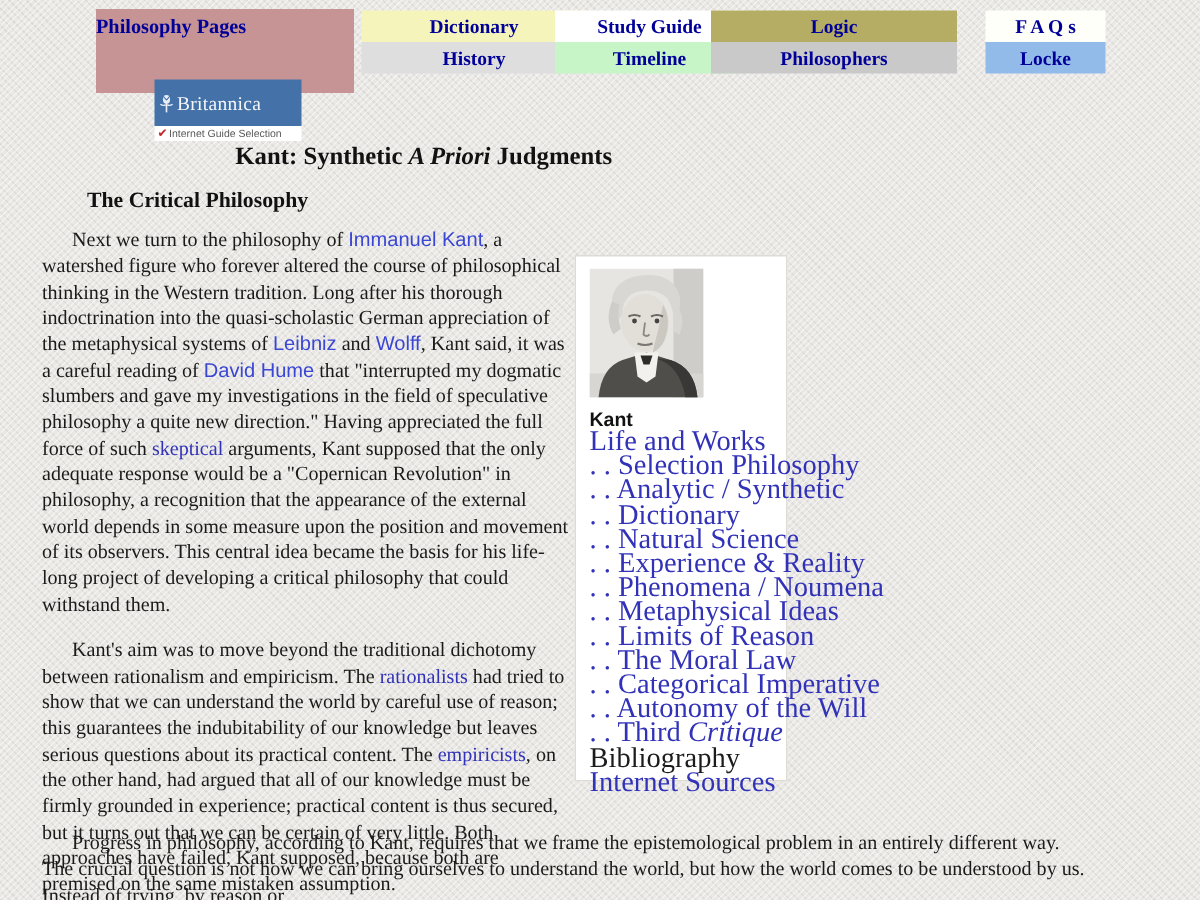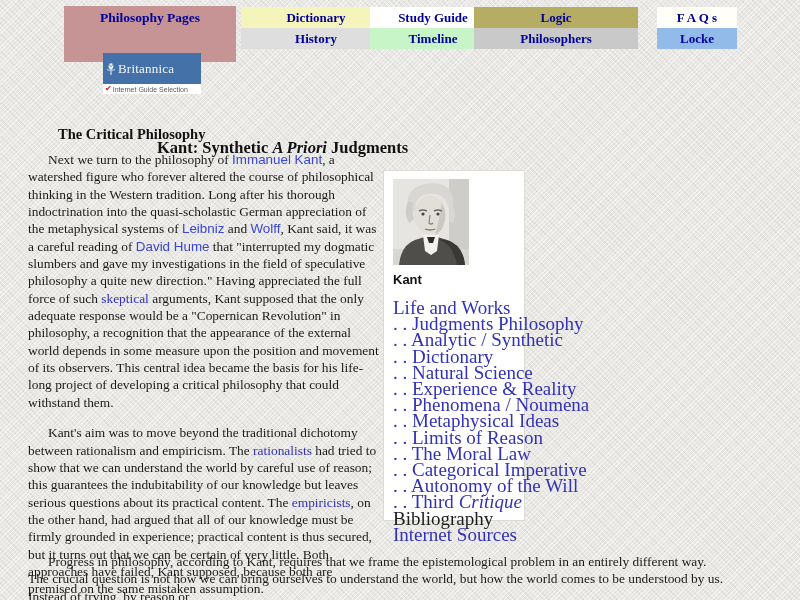--- a/index.html
+++ b/index.html
@@ -16,21 +16,21 @@
   .lnk.sans{font-family:"Liberation Sans",sans-serif;color:var(--slink,#3a46d4);}
   .it{font-style:italic;}
   .blk{color:#1c1c1c;}
 
   
   .brand-cell{
     position:absolute;left:64px;top:6px;width:172px;height:56px;
     background:var(--brandbg,#c69494);
   }
   .brand-link{
-    display:block;text-align:center;margin-top:4px;
+    display:block;text-align:left;margin-top:4px;
     font:bold 13.5px "Liberation Serif",serif;color:var(--nav,#000099);
   }
   .brit{position:absolute;left:39px;top:31px;width:98px;}
   .brit-bar{
     background:#4472a8;height:31px;display:flex;align-items:center;
     padding:0 3px;gap:2px;margin-top:16px;
   }
   .brit-name{color:#f4f6fa;font:13px "Liberation Serif",serif;letter-spacing:.2px;}
   .brit-strip{
     background:#ffffff;height:10px;display:flex;align-items:center;gap:1px;
@@ -45,21 +45,21 @@
   }
   .r1{top:7px;} .r2{top:28px;}
   .c1{left:241px;width:150px;}
   .c2{left:370px;width:126px;}
   .c3{left:474px;width:164px;}
   .c4{left:657px;width:80px;}
 
   
   .page-title{
     position:absolute;left:20px;top:94px;width:525px;text-align:center;
-    font:bold 16.5px "Liberation Serif",serif;color:#111;margin-top:44px;
+    font:bold 16.5px "Liberation Serif",serif;color:#111;
   }
   .section-heading{
     position:absolute;left:22px;top:126px;
     font:bold 14.5px "Liberation Serif",serif;color:#111;margin-left:36px;
   }
 
   
   .article-col{position:absolute;left:28px;top:151px;width:354px;}
   .article-col p, .wide-par{
     margin:0 0 13px 0;text-indent:20px;
@@ -67,21 +67,21 @@
   }
   .wide-par{position:absolute;left:28px;top:553px;width:700px;}
 
   
   .sidebar{
     position:absolute;left:383px;top:170px;width:142px;height:351px;
     box-sizing:border-box;background:#ffffff;border:1px solid #dddbd6;
     padding:8px 4px 0 9px;
   }
   .portrait{display:block;}
-  .side-head{font:bold 13px "Liberation Sans",sans-serif;color:#111;margin:7px 0 13px 0;}
+  .side-head{font:bold 13px "Liberation Sans",sans-serif;color:#111;margin:7px 0 0 0;}
   .side-item{font-size:19px;line-height:16.2px;white-space:nowrap;}
 </style>
 </head>
 <body style="--nav: #000099; --link: #3232b8; --slink: #3a46d4; --brandbg: #c69494;">
 
 <div class="brand-cell">
   <a class="brand-link">Philosophy Pages</a>
   <a class="brit">
     <span class="brit-bar">
       <span style="display:flex;">
@@ -140,21 +140,21 @@
       <path d="M41 32 Q45 30 49 32" stroke="#6b6966" stroke-width="1.4" fill="none"></path>
       <circle cx="30" cy="35" r="1.6" fill="#454341"></circle>
       <circle cx="45" cy="35" r="1.6" fill="#454341"></circle>
       <path d="M37 36 L36 44 Q38 46 40 44" stroke="#8a8784" stroke-width="1.2" fill="none"></path>
       <path d="M32 50 Q37 52 42 50" stroke="#7a7774" stroke-width="1.3" fill="none"></path>
     </svg>
   </span>
   <div class="side-head">Kant</div>
   <div>
       <div class="side-item"><a class="lnk">Life and Works</a></div>
-      <div class="side-item"><a class="lnk">. . Judgments Philosophy</a></div>
+      <div class="side-item"><a class="lnk">. . Selection Philosophy</a></div>
       <div class="side-item"><a class="lnk">. . Analytic / Synthetic</a></div>
       <div class="side-item"><a class="lnk">. . Dictionary</a></div>
       <div class="side-item"><a class="lnk">. . Natural Science</a></div>
       <div class="side-item"><a class="lnk">. . Experience &amp; Reality</a></div>
       <div class="side-item"><a class="lnk">. . Phenomena / Noumena</a></div>
       <div class="side-item"><a class="lnk">. . Metaphysical Ideas</a></div>
       <div class="side-item"><a class="lnk">. . Limits of Reason</a></div>
       <div class="side-item"><a class="lnk">. . The Moral Law</a></div>
       <div class="side-item"><a class="lnk">. . Categorical Imperative</a></div>
       <div class="side-item"><a class="lnk">. . Autonomy of the Will</a></div>

